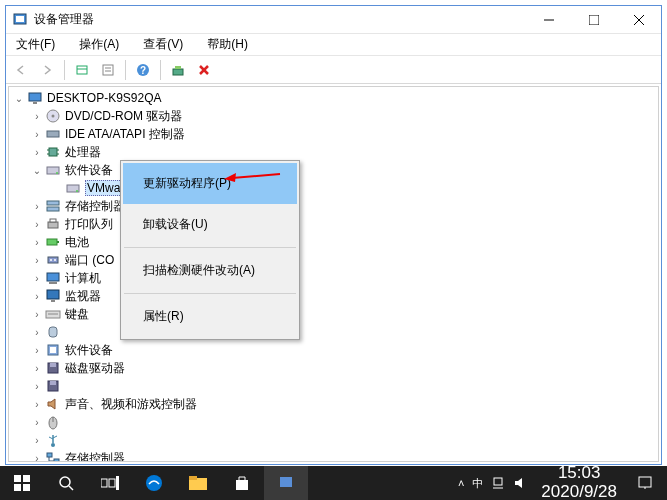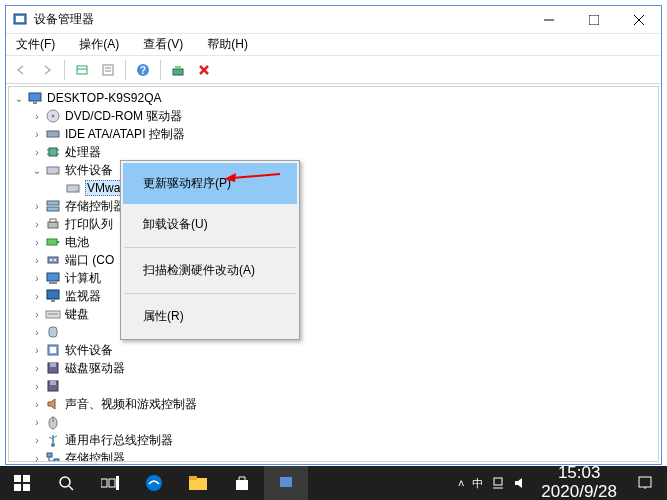--- a/index.html
+++ b/index.html
@@ -326,21 +326,20 @@
       <div class="node lv1">
         <div class="tw">›</div>
         <div class="ico">
           <svg width="16" height="16">
             <circle cx="8" cy="13" r="2" fill="#48a"></circle>
             <line x1="8" y1="3" x2="8" y2="11" stroke="#48a" stroke-width="1.5"></line>
             <line x1="8" y1="7" x2="4" y2="5" stroke="#48a"></line>
             <line x1="8" y1="6" x2="12" y2="4" stroke="#48a"></line>
           </svg>
         </div>
-        <span class="lbl">通用串行总线控制器</span>
       </div>
       <div class="node lv1">
         <div class="tw">›</div>
         <div class="ico">
           <svg width="16" height="16">
             <rect x="2" y="3" width="5" height="4" fill="#6ad" stroke="#357"></rect>
             <rect x="9" y="9" width="5" height="4" fill="#6ad" stroke="#357"></rect>
             <line x1="4" y1="7" x2="4" y2="11" stroke="#357"></line>
             <line x1="4" y1="11" x2="9" y2="11" stroke="#357"></line>
           </svg>

